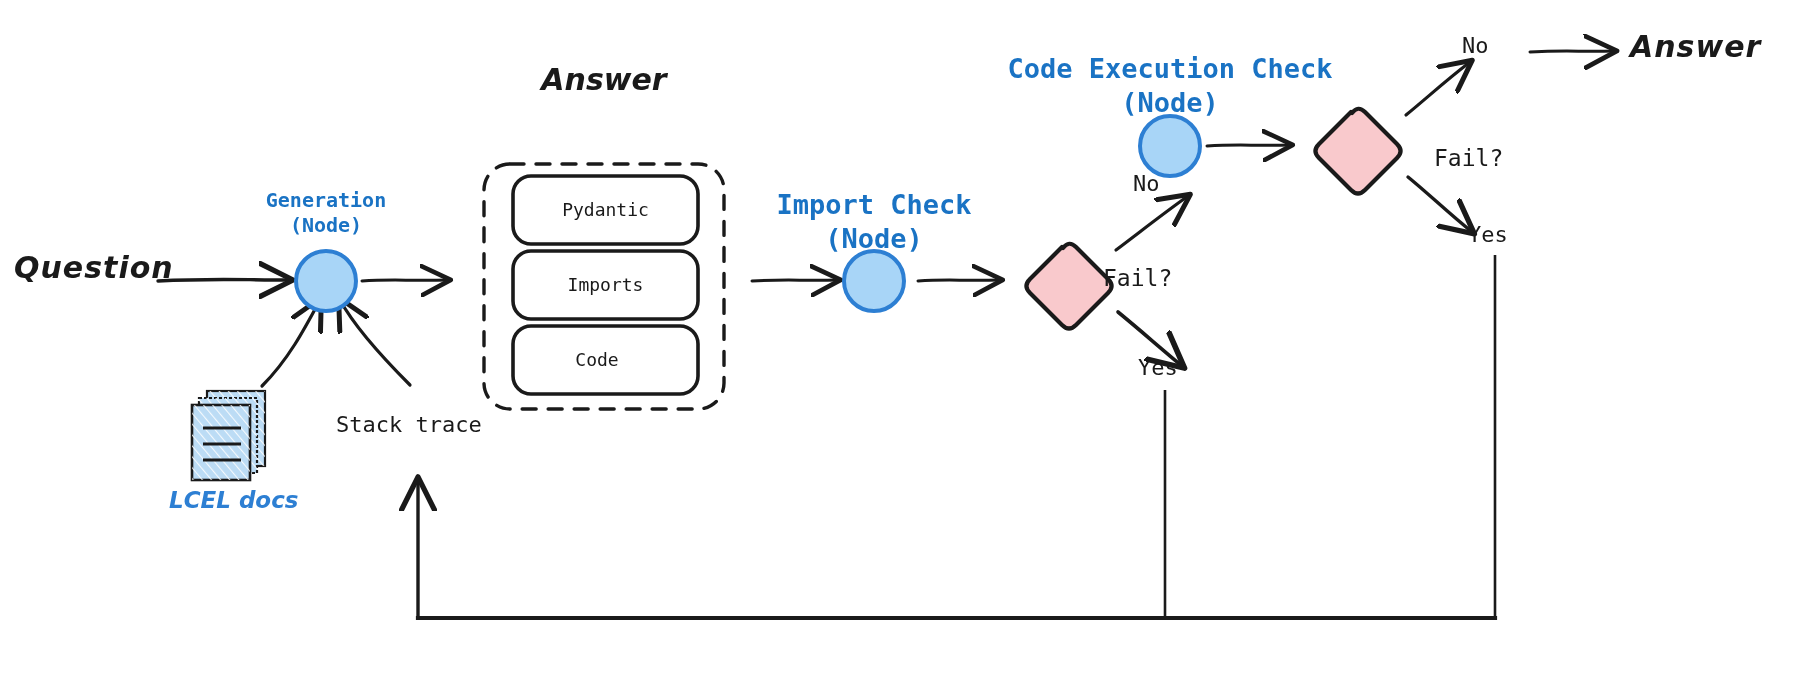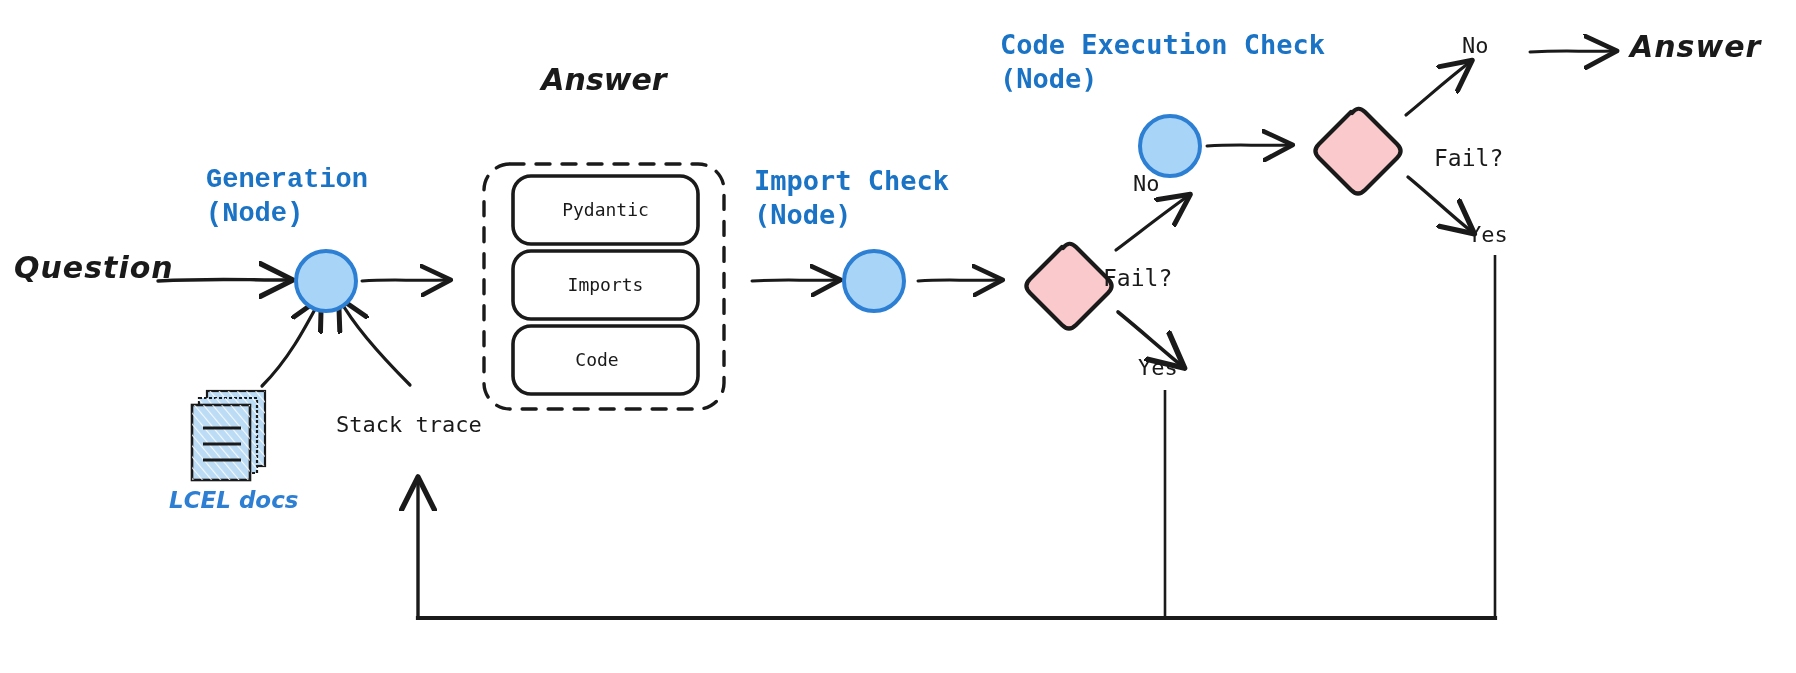--- a/index.html
+++ b/index.html
@@ -8,21 +8,21 @@
     width:1796px;height:673px;
     background:#ffffff;
     overflow:hidden;
     font-family:"DejaVu Sans Mono", monospace;
   }
   .lbl{position:absolute;white-space:nowrap;}
   .hand{font-family:"DejaVu Sans", sans-serif;font-style:italic;font-weight:700;color:#1a1a1a;}
   .mono{font-family:"DejaVu Sans Mono", monospace;color:#1a1a1a;}
   .node-title{
     font-family:"DejaVu Sans Mono", monospace;
-    color:#1a73c4;font-weight:700;text-align:left;line-height:1.25;
+    color:#1a73c4;font-weight:700;text-align:center;line-height:1.25;margin-top:24px;
   }
   .hand-blue{font-family:"DejaVu Sans", sans-serif;font-style:italic;font-weight:700;color:#2d7fd3;}
   svg.layer{position:absolute;left:0;top:0;width:1796px;height:673px;overflow:visible;}
   .pyd-label{text-align:center;}
 </style>
 </head>
 <body>
 
 <div id="stage">
 
@@ -110,21 +110,21 @@
       <rect x="192" y="405" width="58" height="75" fill="#bcdcf5" stroke="#1a1a1a" stroke-width="2.6"></rect>
       <rect x="192" y="405" width="58" height="75" fill="url(#hatch)" stroke="none"></rect>
       <line x1="203" y1="428" x2="241" y2="428" stroke="#1a1a1a" stroke-width="2.8"></line>
       <line x1="203" y1="444" x2="241" y2="444" stroke="#1a1a1a" stroke-width="2.8"></line>
       <line x1="203" y1="460" x2="241" y2="460" stroke="#1a1a1a" stroke-width="2.8"></line>
     </g>
   </svg>
 
   <div class="lbl hand" style="left:14px;top:250px;font-size:30px;letter-spacing:1px;">Question</div>
 
-  <div class="lbl node-title" style="left:206px;top:164px;width:240px;font-size:27px;font-family:Liberation Mono, monospace;">
+  <div class="lbl node-title" style="left:206px;top:164px;width:240px;font-size:20px;">
     <div>Generation</div>
     <div>(Node)</div>
   </div>
 
   <div class="lbl hand-blue" style="left:169px;top:487px;font-size:23px;">LCEL docs</div>
 
   <div class="lbl mono" style="left:336px;top:412px;font-size:22px;">Stack trace</div>
 
   <div class="lbl hand pyd-label" style="left:484px;top:62px;width:240px;font-size:30px;">Answer</div>
 

